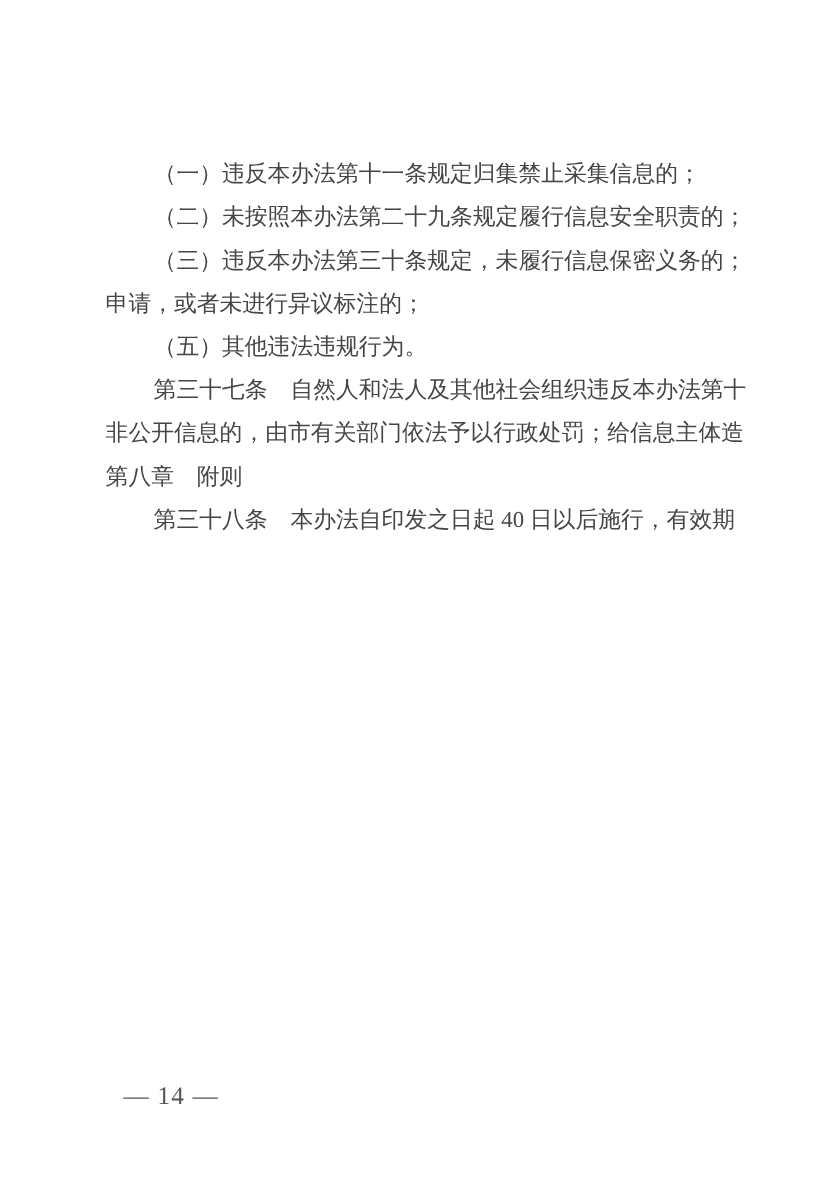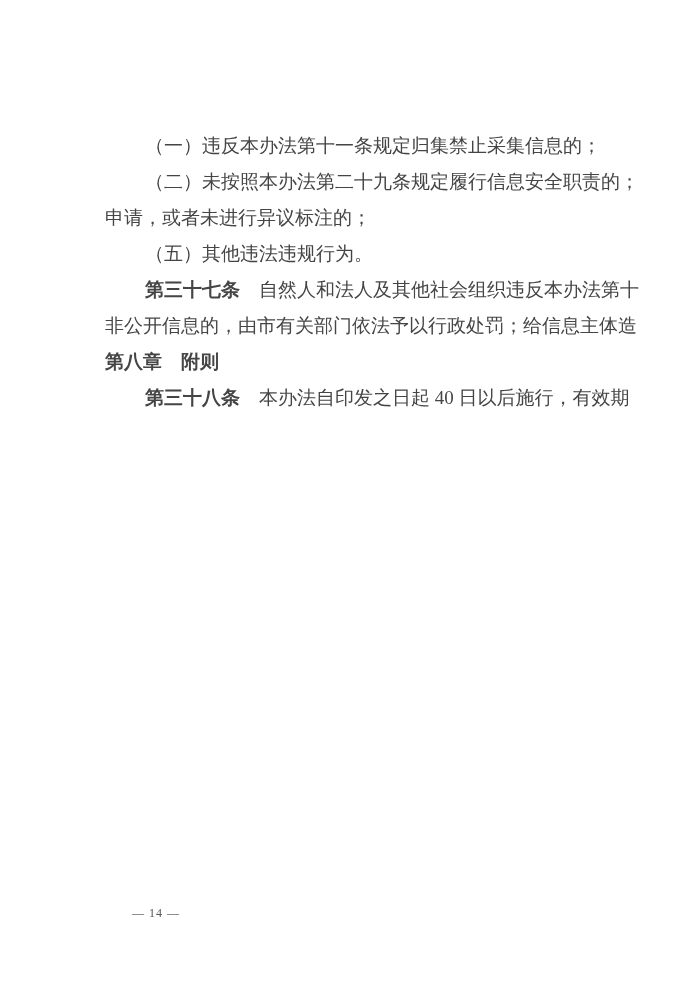--- a/index.html
+++ b/index.html
@@ -19,60 +19,59 @@
     background: var(--bg);
     overflow: hidden;
     font-family: "Liberation Serif", "DejaVu Serif", serif;
     color: var(--text);
   }
   .doc {
     position: absolute;
     left: 88px;
     top: 128px;
     width: 526px;
-    margin-left: 17px;
   }
   .line {
     font-size: 19px;
     line-height: 36px;
     white-space: nowrap;
     text-align: left;
   }
   .line.indent {
     padding-left: 40px;
   }
   .line.center {
     text-align: left;
     padding-left: 0;
   }
   .bold {
-    font-weight: bold;
+    font-weight: normal;
   }
   .footer {
     position: absolute;
     left: 103px;
     top: 901px;
-    font-size: 12px;
+    font-size: 21px;
     line-height: 24px;
     color: var(--footer);
     letter-spacing: 1px;
     white-space: nowrap;
-    margin-left: 29px;
   }
 </style>
 </head>
 <body>
 
 <div class="page">
   <div class="doc">
 
     <div class="line indent">（一）违反本办法第十一条规定归集禁止采集信息的；</div>
 
     <div class="line indent">（二）未按照本办法第二十九条规定履行信息安全职责的；</div>
 
+    <div class="line indent">（三）违反本办法第三十条规定，未履行信息保密义务的；</div>
 
 
     <div class="line">申请，或者未进行异议标注的；</div>
 
     <div class="line indent">（五）其他违法违规行为。</div>
 
     <div class="line indent">
       <span class="bold">第三十七条</span><span>　自然人和法人及其他社会组织违反本办法第十</span>
     </div>
 

